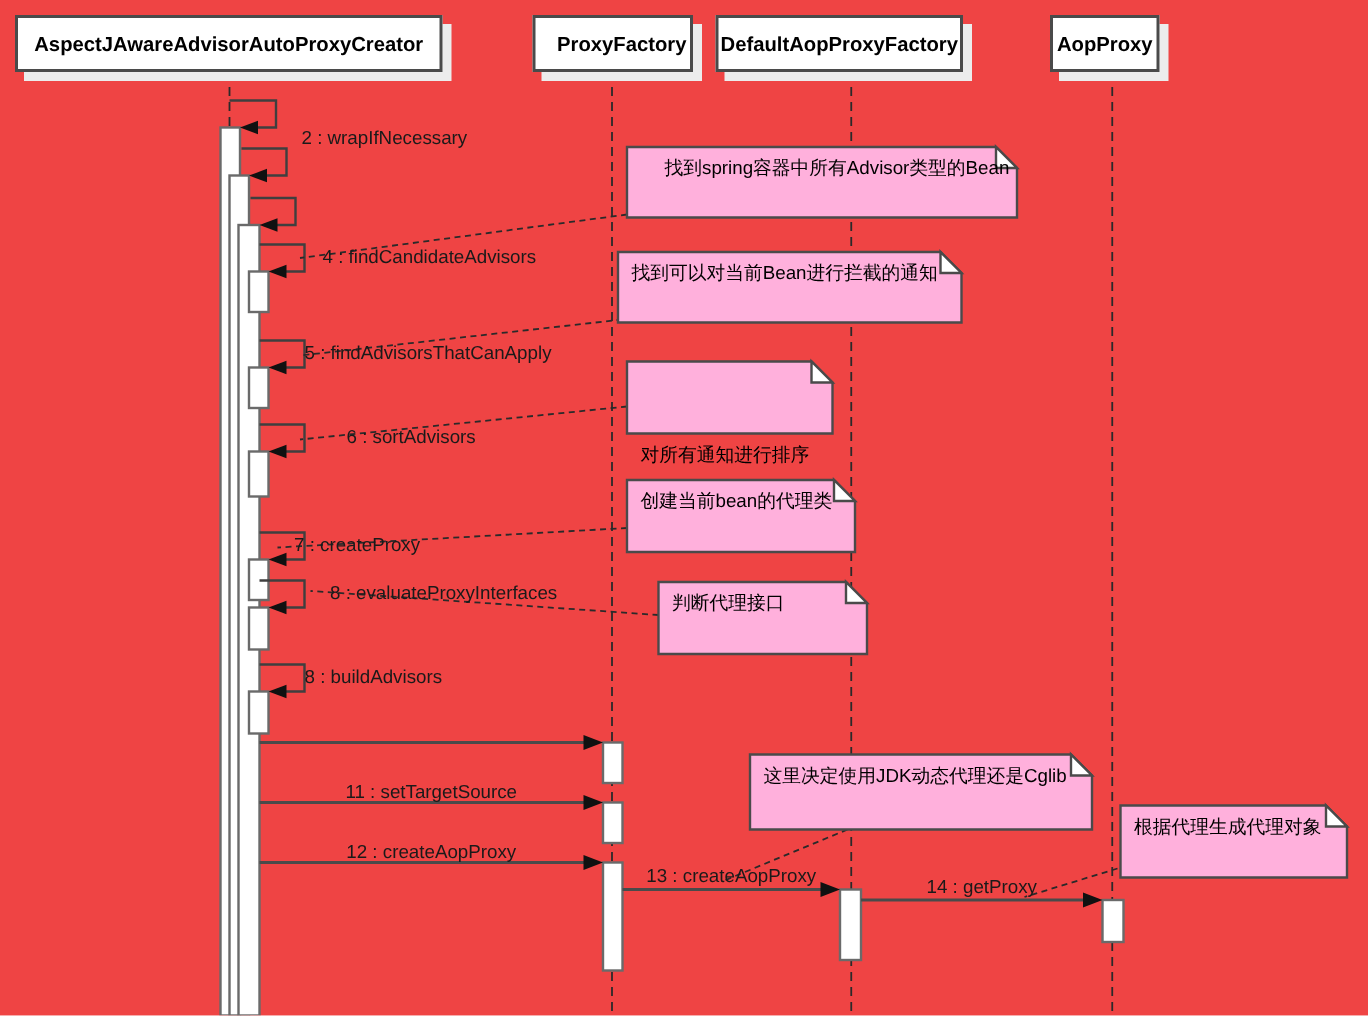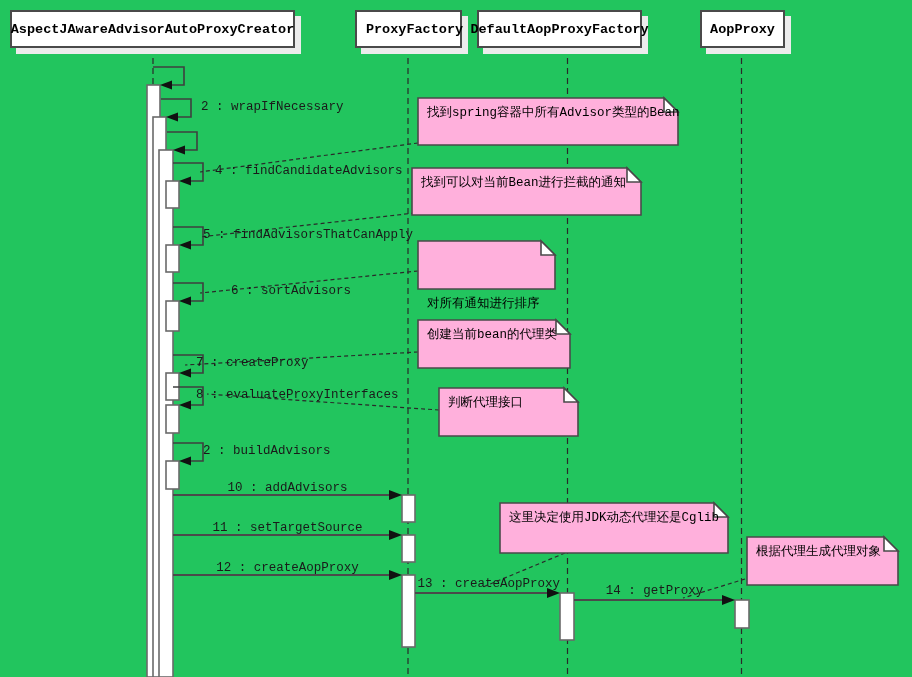--- a/index.html
+++ b/index.html
@@ -1,17 +1,17 @@
 <!DOCTYPE html>
 <html><head>
 <meta charset="utf-8">
 <style>
   html,body{margin:0;padding:0;background:#fff;}
-  #stage{position:relative;width:912px;height:677px;background:#22c55e;overflow:hidden;
-         font-family:Liberation Mono, monospace;}
+  #stage{position:relative;width:912px;height:677px;background:#ef4444;overflow:hidden;
+         font-family:Liberation Sans, sans-serif;}
   #diagram-svg{position:absolute;left:0;top:0;}
   .pbox{position:absolute;box-sizing:border-box;height:38px;background:#fff;
         border:2px solid #4a4a4a;box-shadow:6px 6px 0 #ececec;
         display:flex;align-items:center;justify-content:center;
         font-weight:bold;font-size:13.5px;color:#000;white-space:nowrap;}
   .msg{position:absolute;font-size:12.5px;color:#1a1a1a;white-space:nowrap;}
   .msg.center{text-align:center;}
   .notetxt{position:absolute;font-size:12.5px;color:#000;white-space:nowrap;}
 </style>
 </head>
@@ -127,38 +127,37 @@
 
   <div class="pbox" style="left:10px;top:10px;width:285px;">
     <span>AspectJAwareAdvisorAutoProxyCreator</span>
   </div>
   <div class="pbox" style="left:355px;top:10px;width:107px;padding-left:12px;">
     <span>ProxyFactory</span>
   </div>
   <div class="pbox" style="left:477px;top:10px;width:165px;">
     <span>DefaultAopProxyFactory</span>
   </div>
-  <div class="pbox" style="left:700px;top:10px;width:85px;text-align:center;">
+  <div class="pbox" style="left:700px;top:10px;width:73px;text-align:center;">
     <span>AopProxy</span>
   </div>
 
-  <div class="msg" style="left:201px;top:100px;">2 : wrapIfNecessary</div>
+  <div class="msg" style="left:201px;top:85px;">2 : wrapIfNecessary</div>
   <div class="msg" style="left:215px;top:164px;">4 : findCandidateAdvisors</div>
   <div class="msg" style="left:203px;top:228px;">5 : findAdvisorsThatCanApply</div>
   <div class="msg" style="left:203px;top:284px;padding-left:28px;">6 : sortAdvisors</div>
   <div class="msg" style="left:196px;top:356px;">7 : createProxy</div>
-  <div class="msg" style="left:196px;top:388px;">8 : evaluateProxyInterfaces</div>
-  <div class="msg" style="left:203px;top:444px;">2 : buildAdvisors</div>
-  <div class="msg center" style="left:173px;top:481px;width:229px;">10 : addAdvisors</div>
+  <div class="msg" style="left:220px;top:388px;">8 : evaluateProxyInterfaces</div>
+  <div class="msg" style="left:203px;top:444px;">8 : buildAdvisors</div>
   <div class="msg center" style="left:173px;top:521px;width:229px;">11 : setTargetSource</div>
   <div class="msg center" style="left:173px;top:561px;width:229px;">12 : createAopProxy</div>
-  <div class="msg center" style="left:415px;top:577px;width:145px;text-align:right;">13 : createAopProxy</div>
+  <div class="msg center" style="left:415px;top:577px;width:145px;">13 : createAopProxy</div>
   <div class="msg center" style="left:574px;top:584px;width:161px;">14 : getProxy</div>
 
-  <div class="notetxt" style="left:427px;top:104px;text-align:center;">找到spring容器中所有Advisor类型的Bean</div>
+  <div class="notetxt" style="left:443px;top:104px;text-align:center;">找到spring容器中所有Advisor类型的Bean</div>
   <div class="notetxt" style="left:421px;top:174px;">找到可以对当前Bean进行拦截的通知</div>
   <div class="notetxt" style="left:427px;top:247px;margin-top:48px;">对所有通知进行排序</div>
   <div class="notetxt" style="left:427px;top:326px;">创建当前bean的代理类</div>
   <div class="notetxt" style="left:448px;top:394px;">判断代理接口</div>
   <div class="notetxt" style="left:509px;top:509px;">这里决定使用JDK动态代理还是Cglib</div>
   <div class="notetxt" style="left:756px;top:543px;">根据代理生成代理对象</div>
 
 </div>
 
 </body></html>

